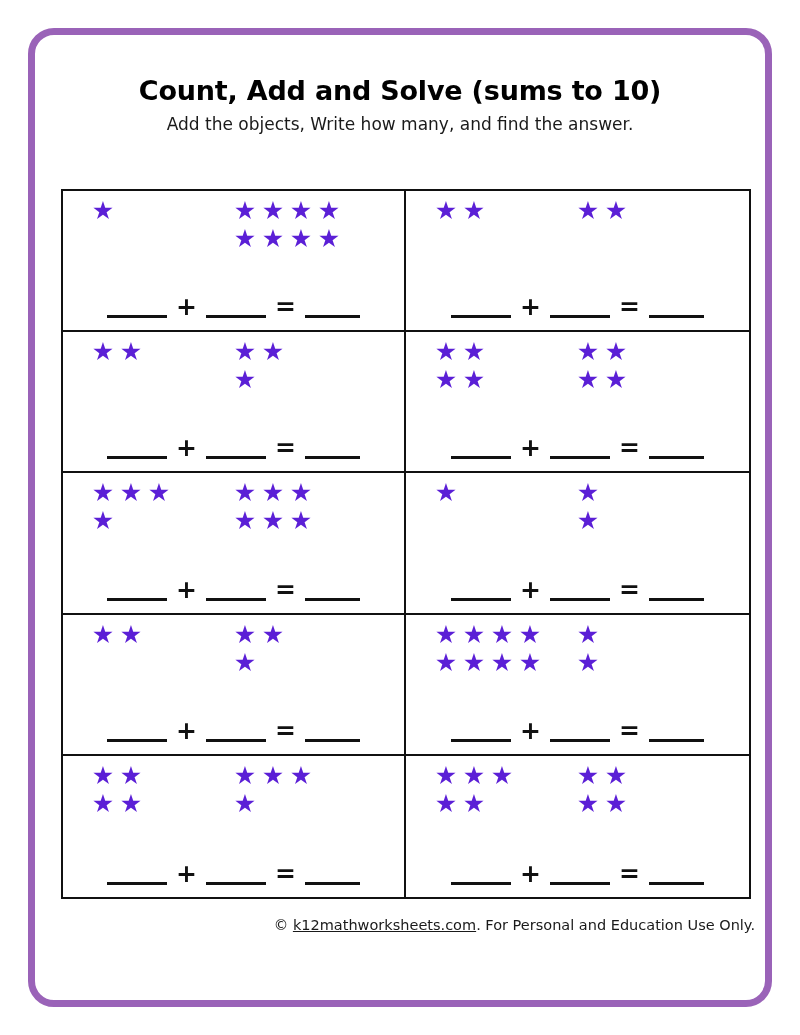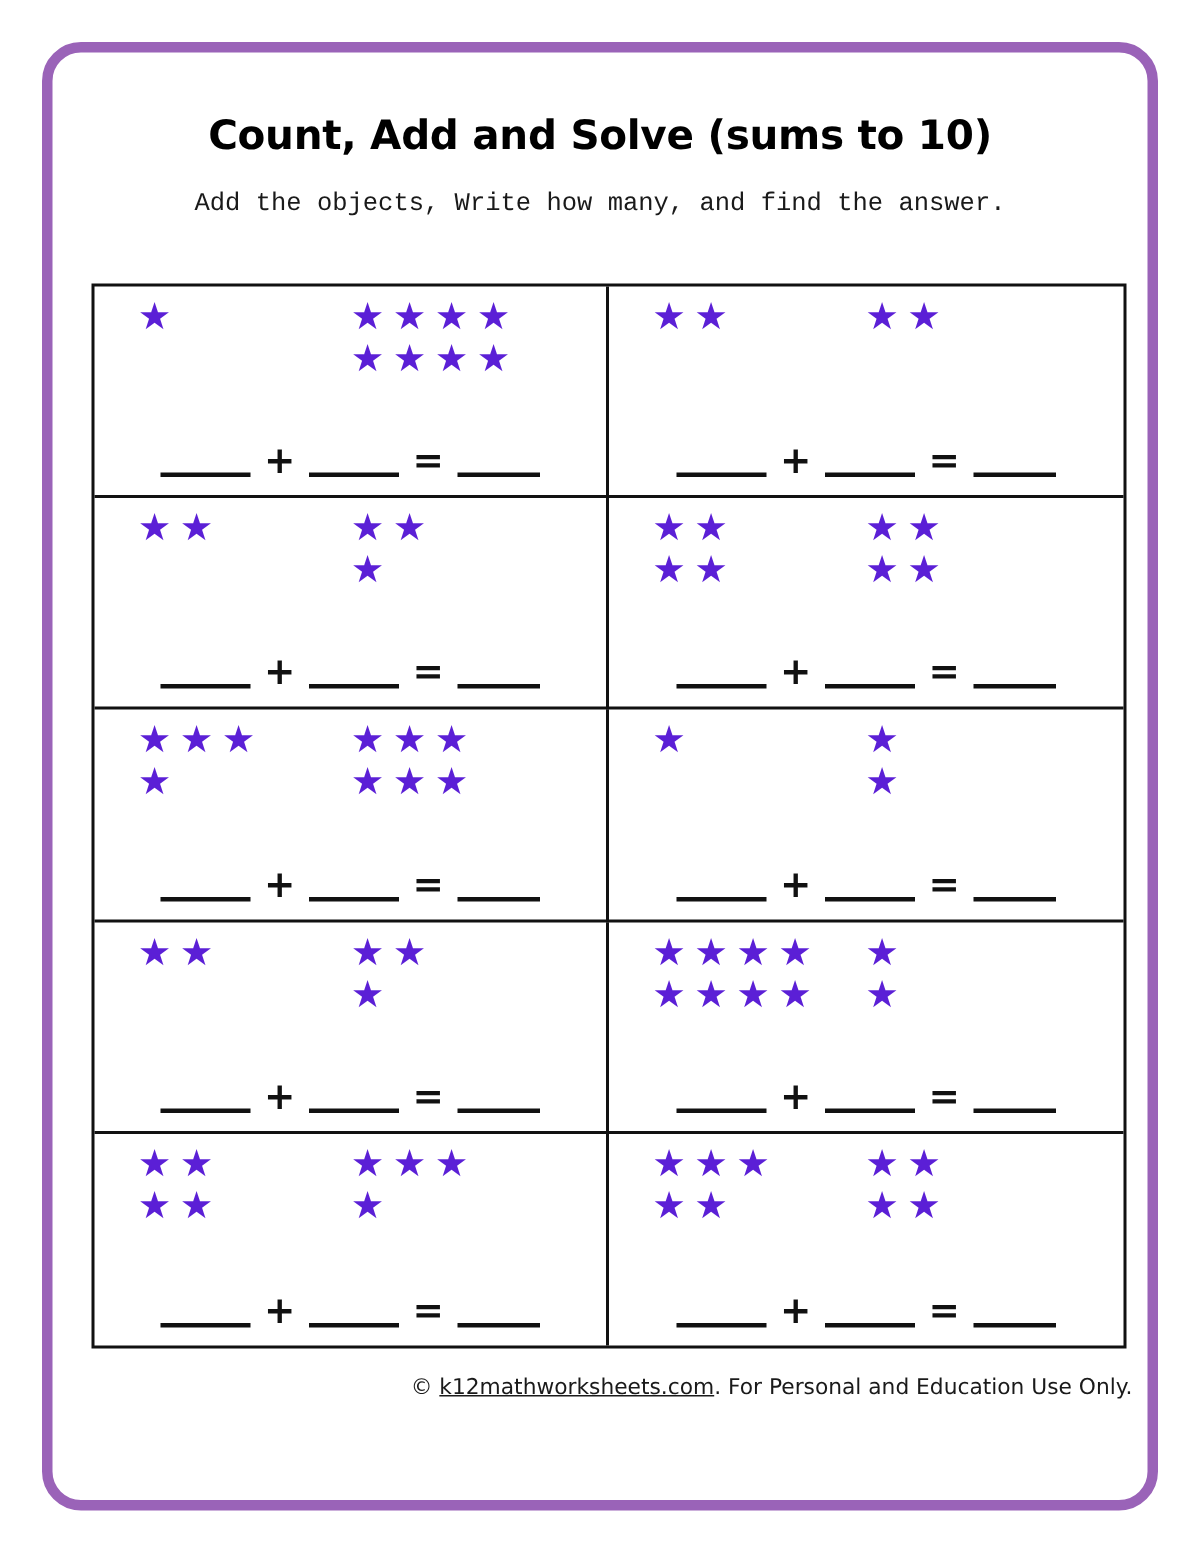--- a/index.html
+++ b/index.html
@@ -42,23 +42,22 @@
     font-size: 27px;
     font-weight: bold;
     color: #000000;
     letter-spacing: -0.2px;
     margin-top: 30px;
   }
   .subtitle {
     text-align: center;
     font-size: 17px;
     color: #1a1a1a;
-    margin-top: 21px;
+    margin-top: 8px;
     font-weight: 400;
-    font-family: Liberation Mono, monospace;
   }
   .grid {
     position: absolute;
     left: 16px;
     top: 144px;
     width: 690px;
     height: 710px;
     border: 2px solid #111111;
     box-sizing: border-box;
     display: grid;

